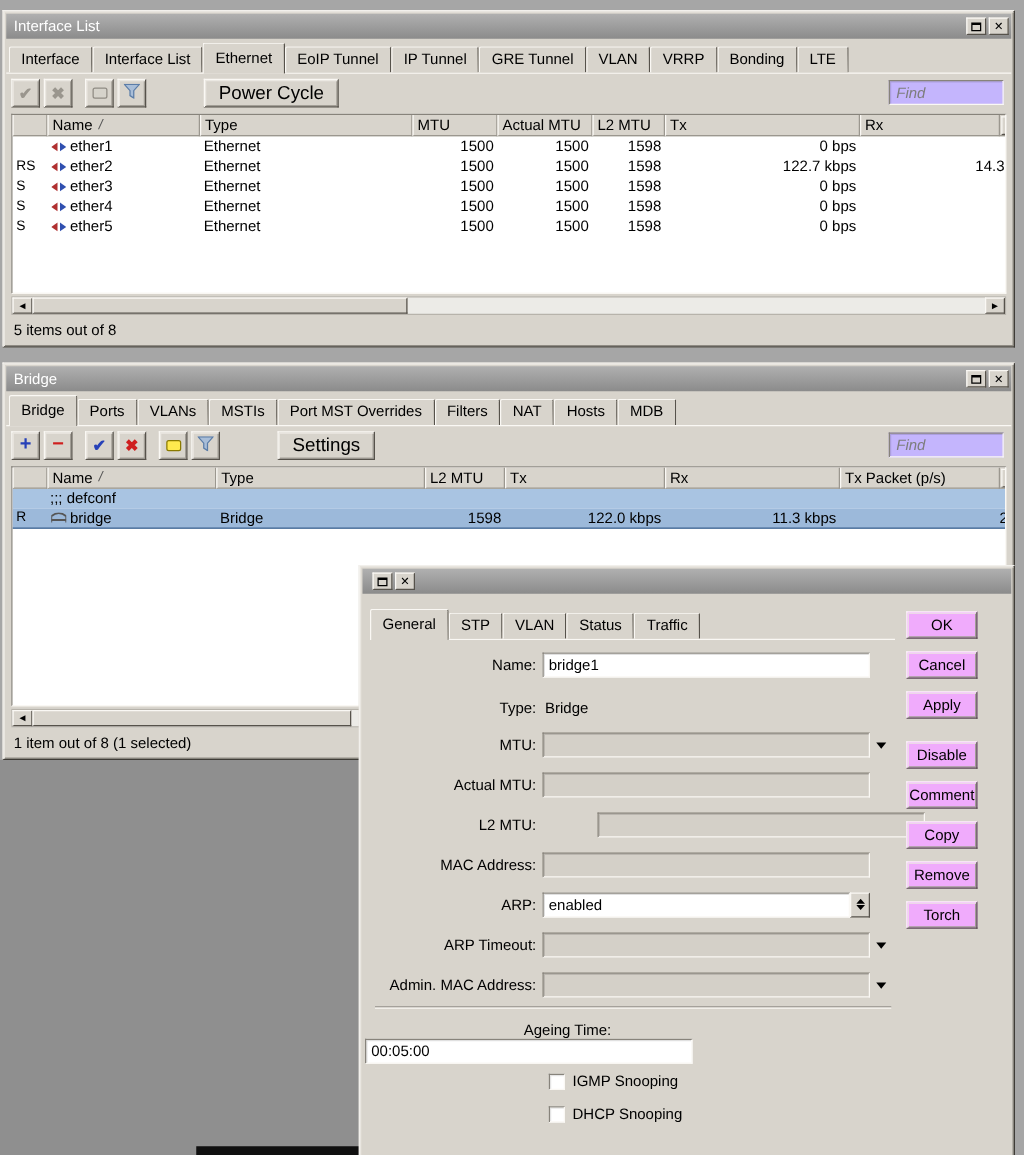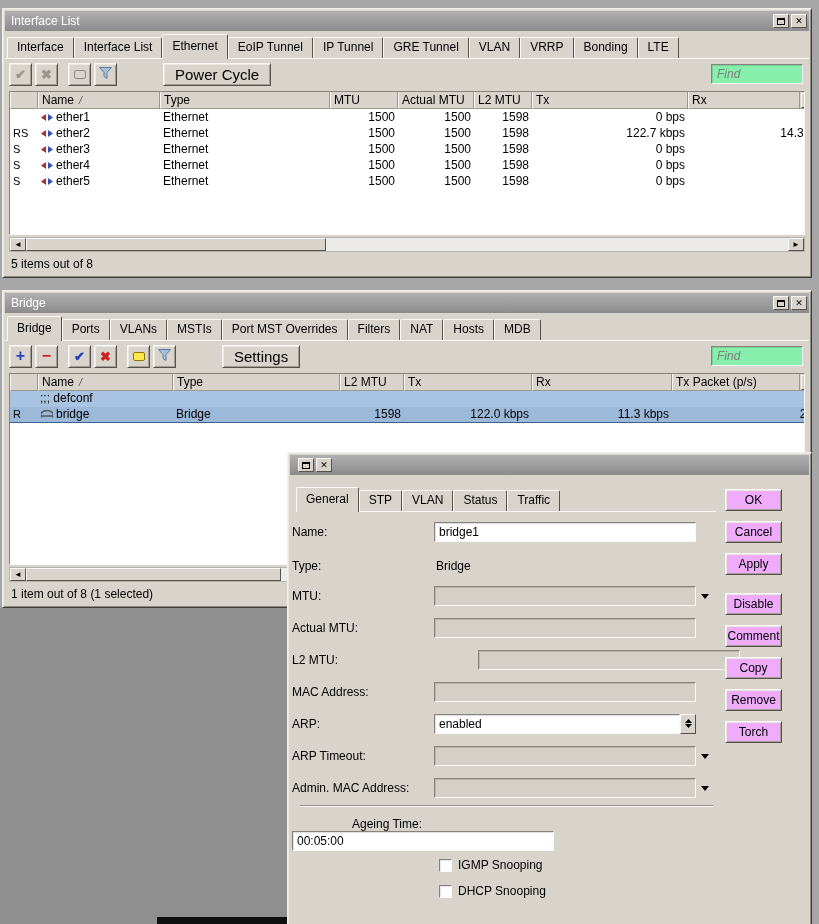--- a/index.html
+++ b/index.html
@@ -36,21 +36,21 @@
   .pushbtn{height:23px;padding:0 11px;display:flex;align-items:center;justify-content:center;flex:none;
            background:#d8d4cc;border:1px solid #56524b;border-top-color:#faf8f4;border-left-color:#faf8f4;
            box-shadow:inset 1px 1px 0 #ebe8e2, inset -1px -1px 0 #a29e96;font-size:15px;cursor:default;margin-left:36px;}
   .gap{width:4px;flex:none;}
   .ic-blue{color:#2741b8;font-weight:bold;}
   .ic-red{color:#cf1f1f;font-weight:bold;}
   .ic-gray{color:#9a968e;font-weight:bold;}
   .comment-ic{width:12px;height:9px;border-radius:2px;}
   .comment-yellow{background:#ffe94e;border:1px solid #8a7a00;}
   .comment-gray{background:#d6d3cb;border:1px solid #8f8b83;}
-  .find{position:absolute;right:6px;top:5px;width:92px;height:20px;padding:0 5px;background:#86efac;
+  .find{position:absolute;right:6px;top:5px;width:92px;height:20px;padding:0 5px;background:#c4b5fd;
         border:1px solid #87837b;border-bottom-color:#faf8f4;border-right-color:#faf8f4;
         box-shadow:inset 1px 1px 0 rgba(0,0,0,.12);font-family:inherit;font-size:12px;}
   .find::placeholder{color:#7d7d7d;font-style:italic;}
 
   
   .table{margin:2px 4px 0;background:#fff;overflow:hidden;position:relative;
          border:1px solid #87837b;border-bottom-color:#faf8f4;border-right-color:#faf8f4;}
   .il-table{height:144px;}
   .br-table{height:192px;}
   .thead{display:flex;height:17px;background:#d8d4cc;}
@@ -88,21 +88,21 @@
           border:1px solid #56524b;border-top-color:#faf8f4;border-left-color:#faf8f4;}
   .il .sthumb{width:300px;}
   .br .sthumb{width:255px;}
   .status{padding:5px 2px 0 6px;}
 
   
   .dialog{z-index:5;}
   .dlg-tabs{position:absolute;top:32px;left:8px;display:flex;align-items:flex-end;height:27px;width:420px;
             border-bottom:1px solid #faf8f4;}
   .drow{position:absolute;left:4px;display:flex;align-items:center;height:20px;}
-  .dlabel{width:142px;text-align:left;padding-right:5px;white-space:nowrap;}
+  .dlabel{width:142px;text-align:right;padding-right:5px;white-space:nowrap;}
   .dfield{width:262px;height:20px;display:flex;align-items:center;}
   .inp{width:100%;height:20px;padding:0 4px;background:#fff;font-family:inherit;font-size:12px;
        border:1px solid #87837b;border-bottom-color:#faf8f4;border-right-color:#faf8f4;
        box-shadow:inset 1px 1px 0 rgba(0,0,0,.12);}
   .inp-gray{background:#d4d0c8;color:#444;}
   .flat-dd{width:18px;height:20px;display:flex;align-items:center;justify-content:center;flex:none;}
   .spin-btn{width:16px;height:20px;flex:none;display:flex;align-items:center;justify-content:center;
             background:#d8d4cc;border:1px solid #56524b;border-top-color:#faf8f4;border-left-color:#faf8f4;cursor:default;}
   .dvalue{padding-left:2px;}
   .groove{position:absolute;left:12px;top:352px;width:413px;height:2px;

